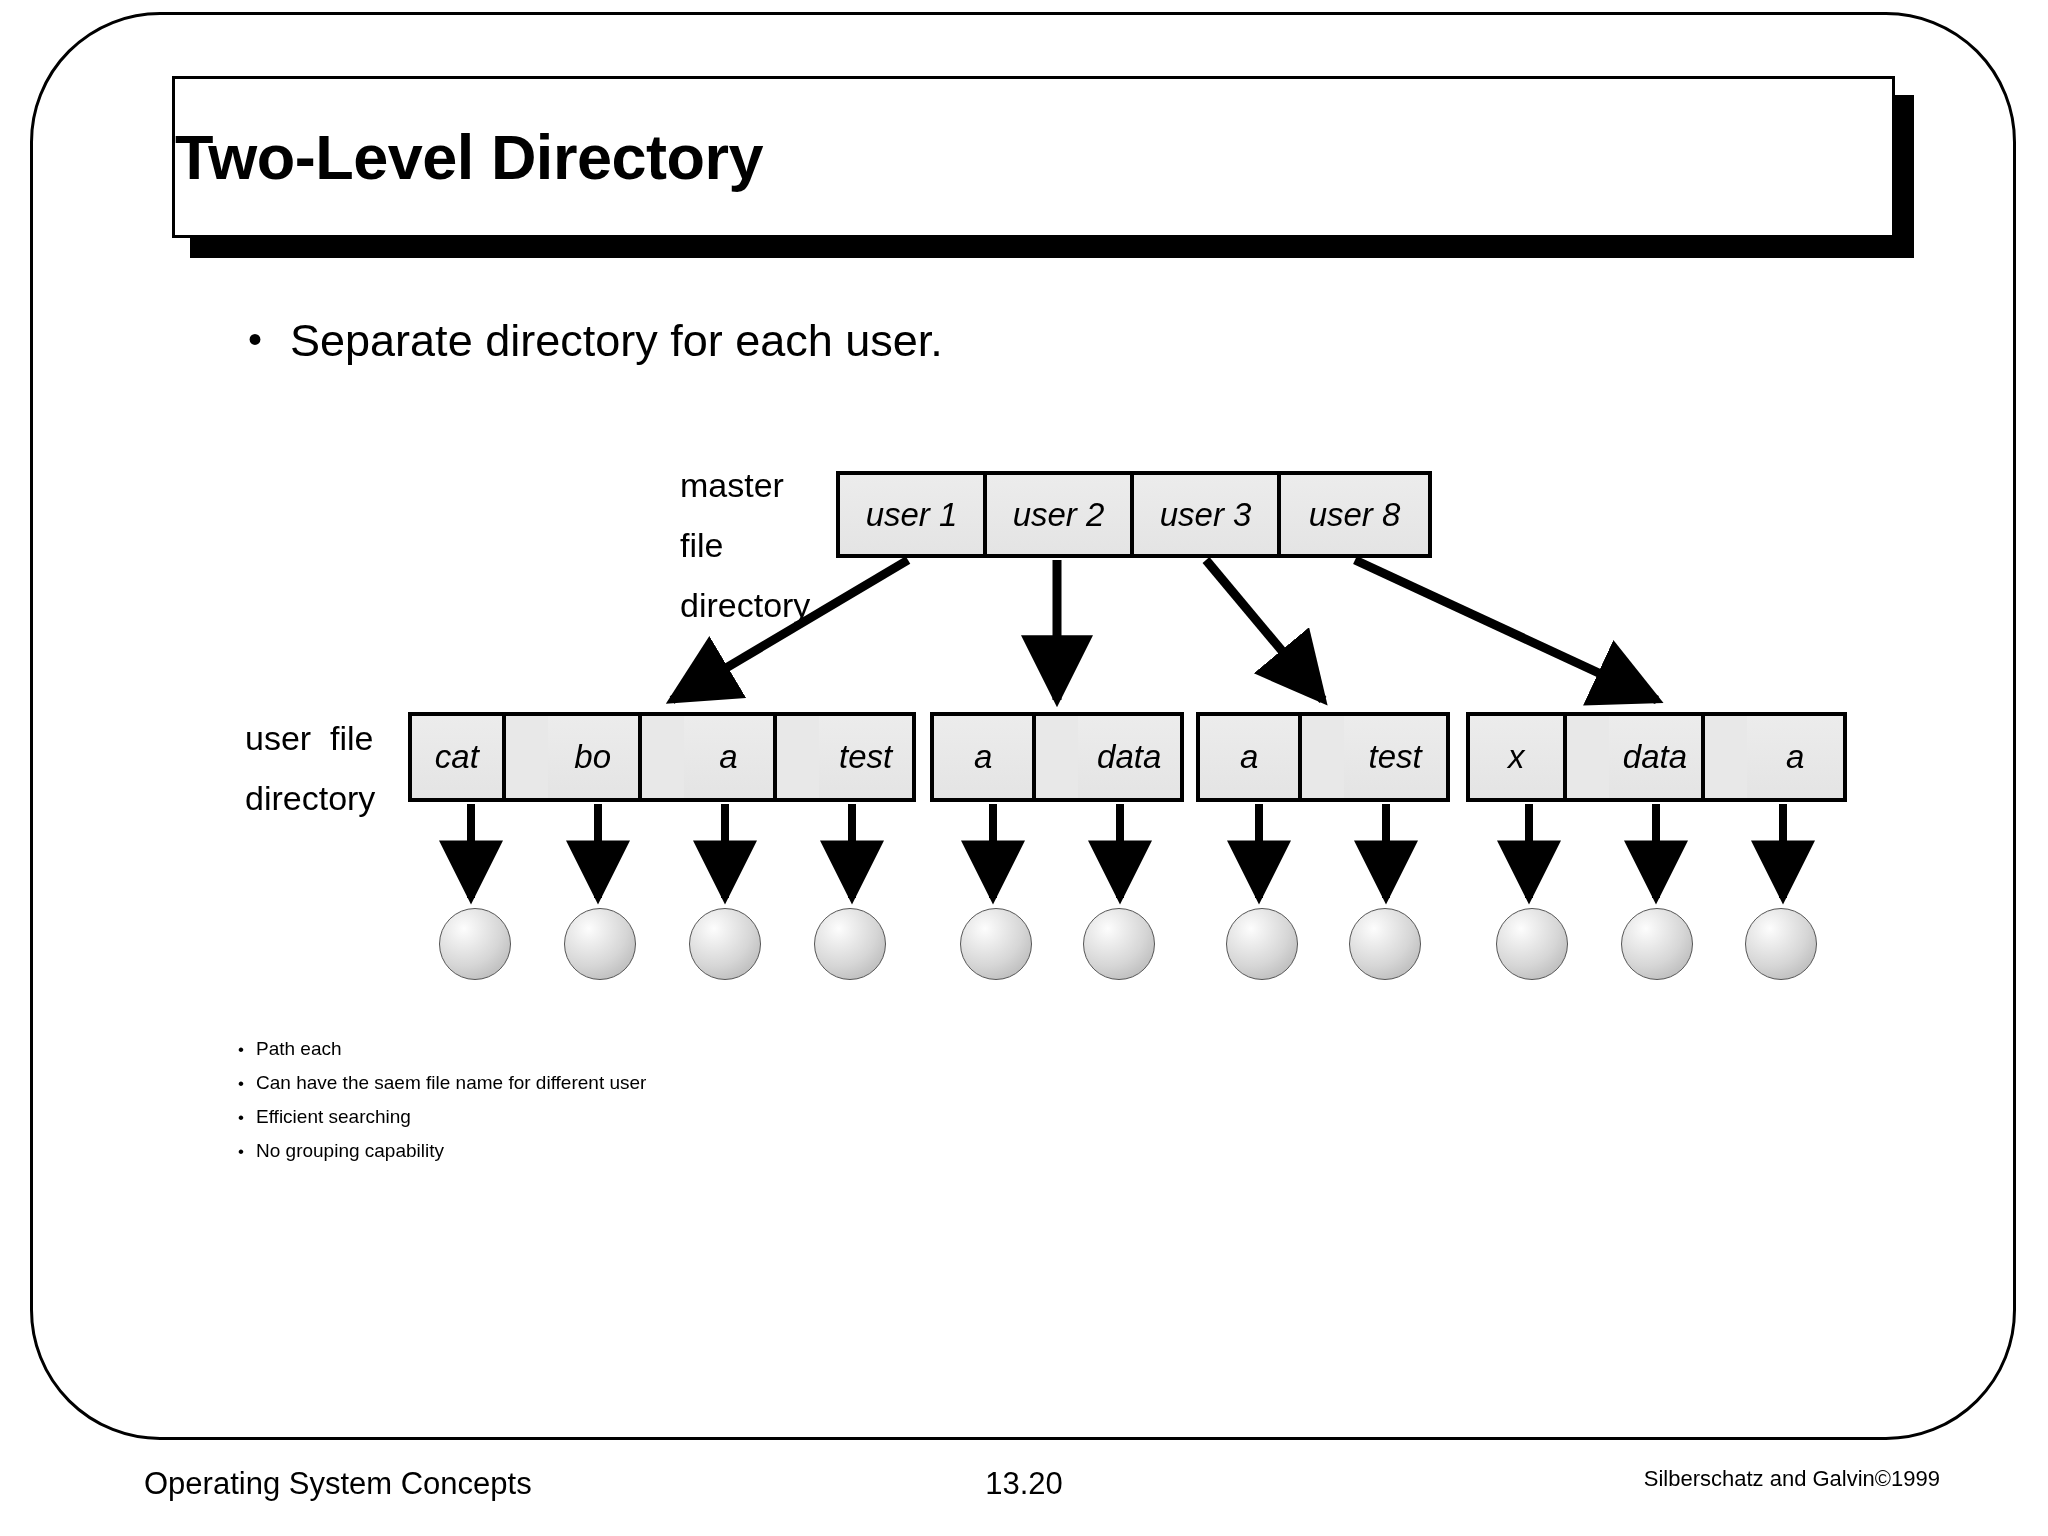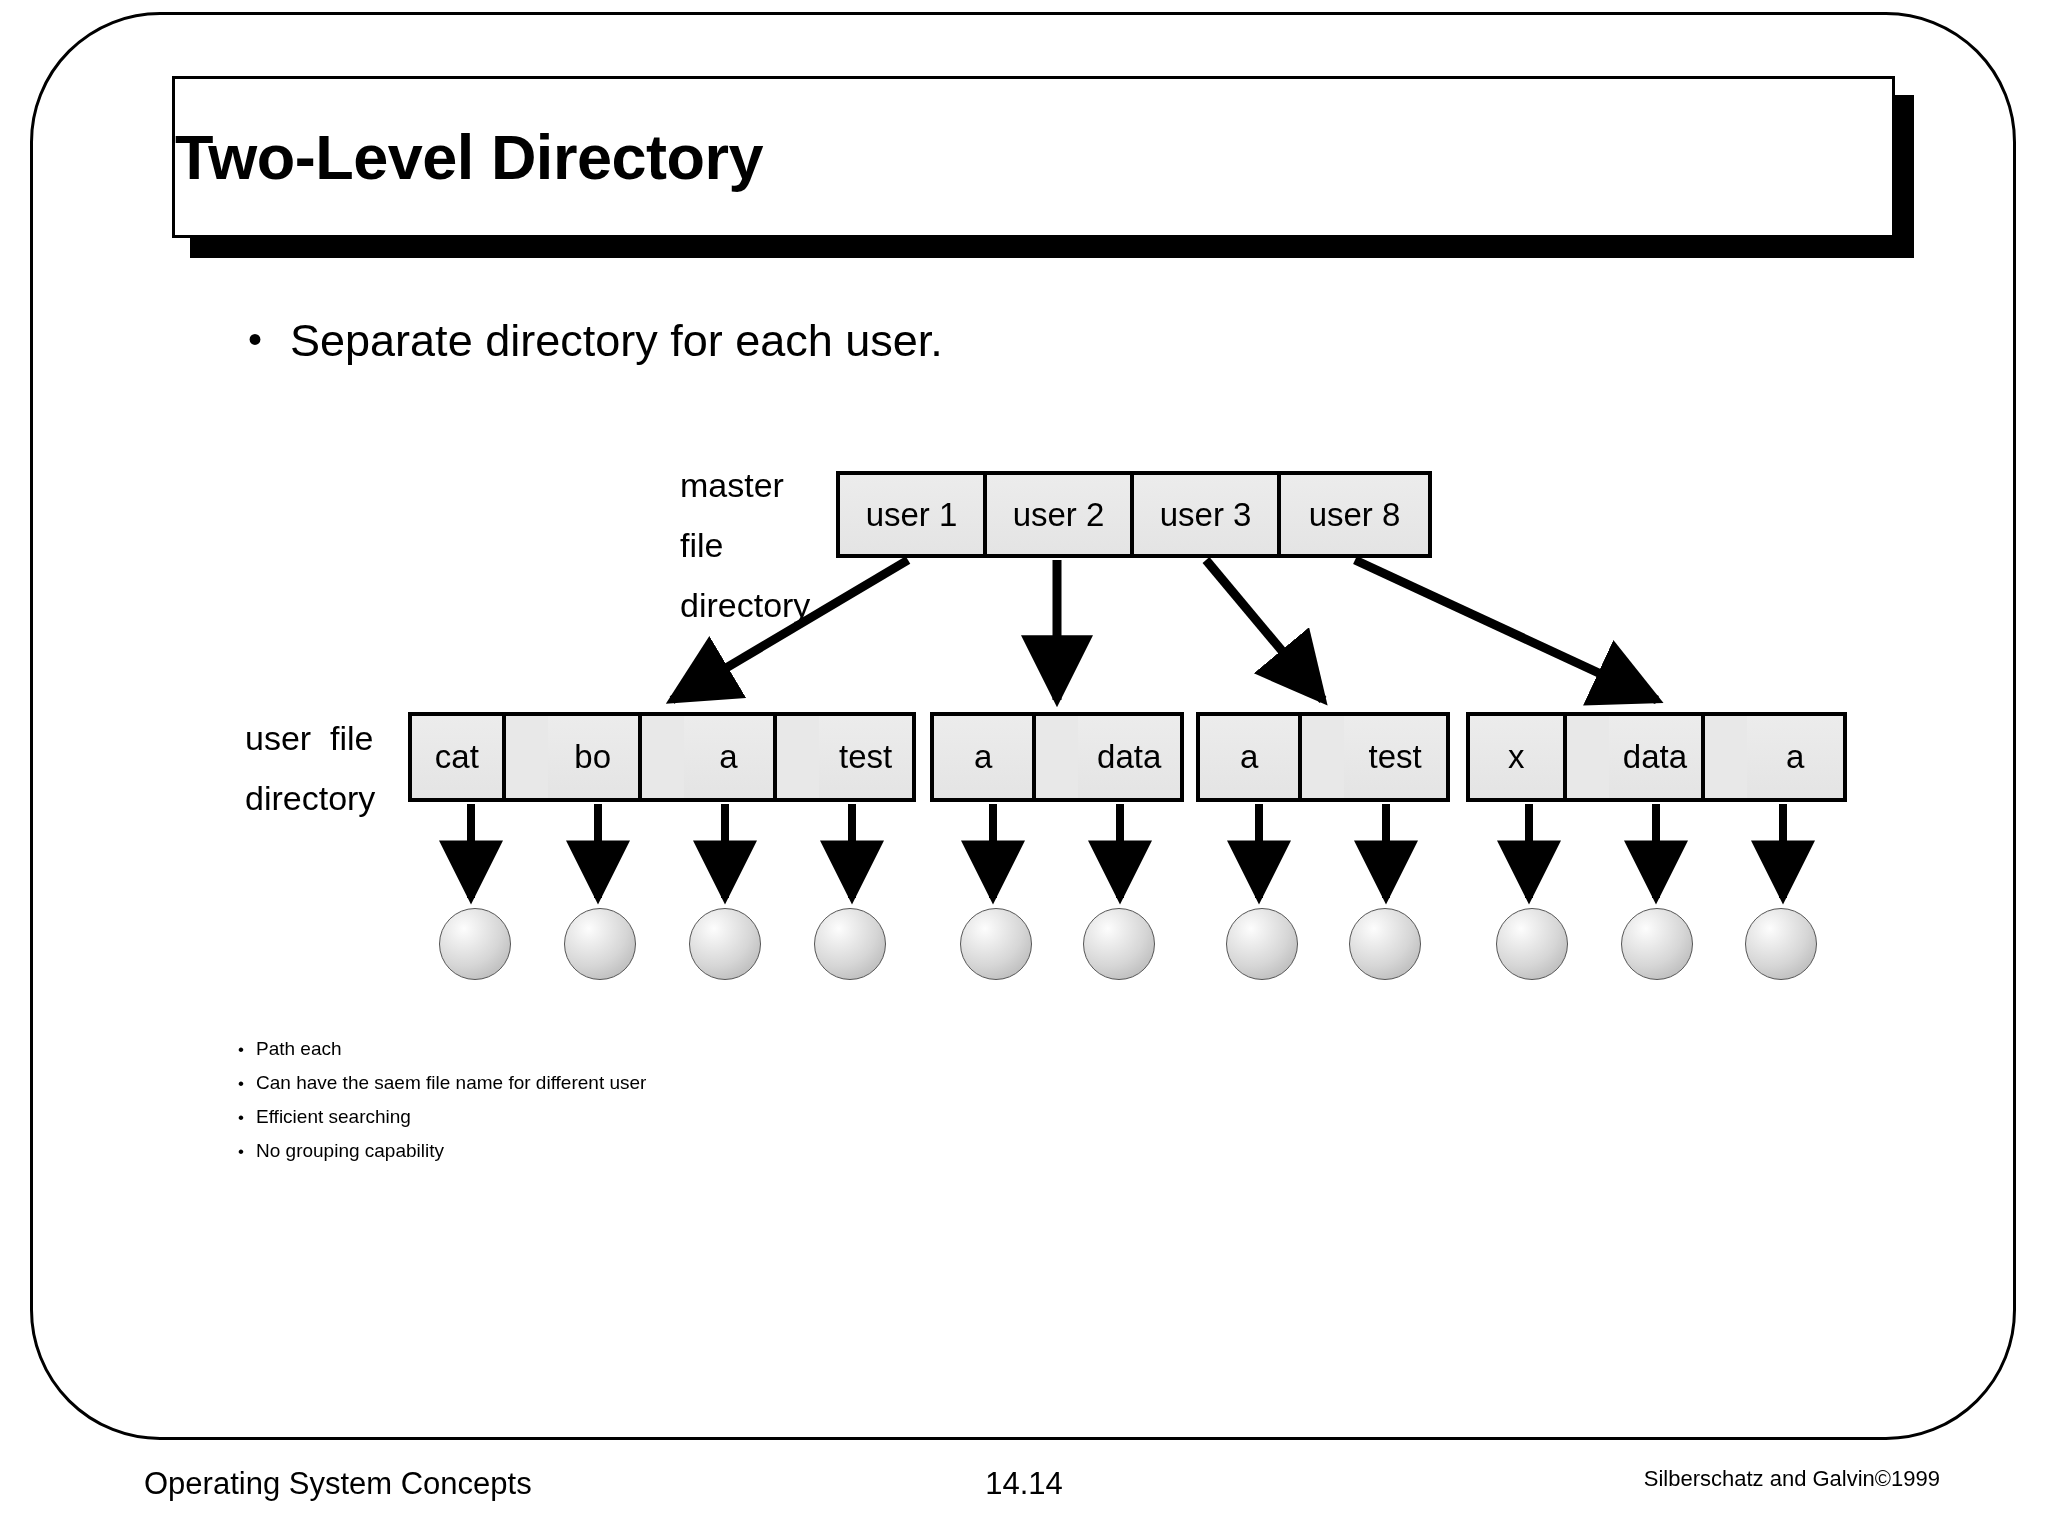--- a/index.html
+++ b/index.html
@@ -105,20 +105,21 @@
     background: #e8e8e8;
     display: flex;
   }
   .dir-box .cell {
     box-sizing: border-box;
     border-right: 4px solid #000000;
     display: flex;
     align-items: center;
     justify-content: center;
     font-size: 33px;
+    font-style: italic;
     background: linear-gradient(to bottom, #ececec 0%, #e4e4e4 100%);
   }
   .dir-box .cell:last-child { border-right: none; }
 
   #mfd-box {
     left: 836px;
     top: 471px;
     width: 596px;
     height: 87px;
   }
@@ -298,14 +299,14 @@
     <span class="dot">•</span>
     <span class="txt">Efficient searching</span>
   </div>
   <div class="sb">
     <span class="dot">•</span>
     <span class="txt">No grouping capability</span>
   </div>
 </div>
 
 <div id="footer-left">Operating System Concepts</div>
-<div id="footer-center">14.14</div>
+<div id="footer-center">13.20</div>
 <div id="footer-right">Silberschatz and Galvin©1999</div>
 
 </body></html>

